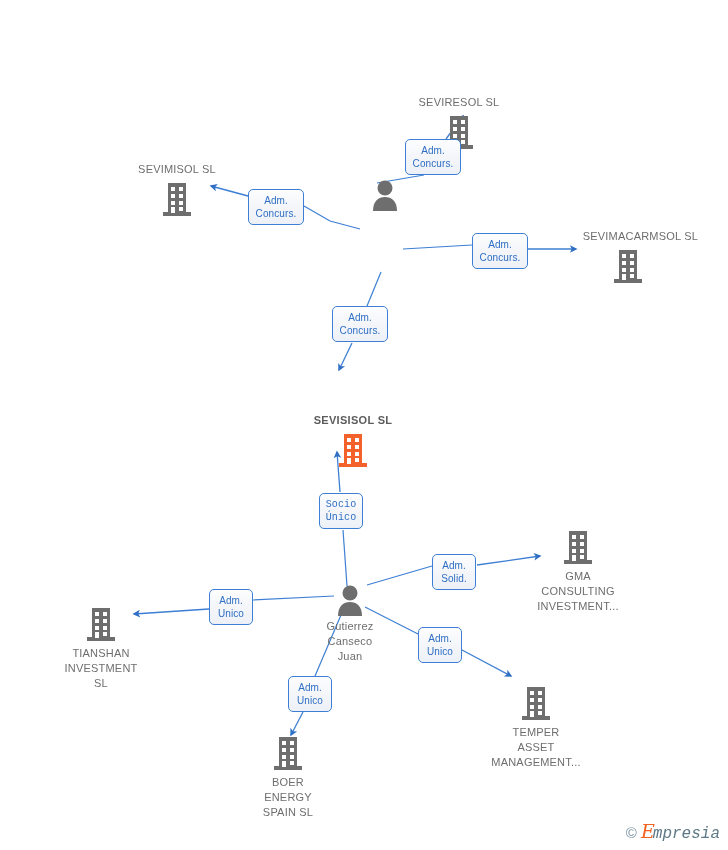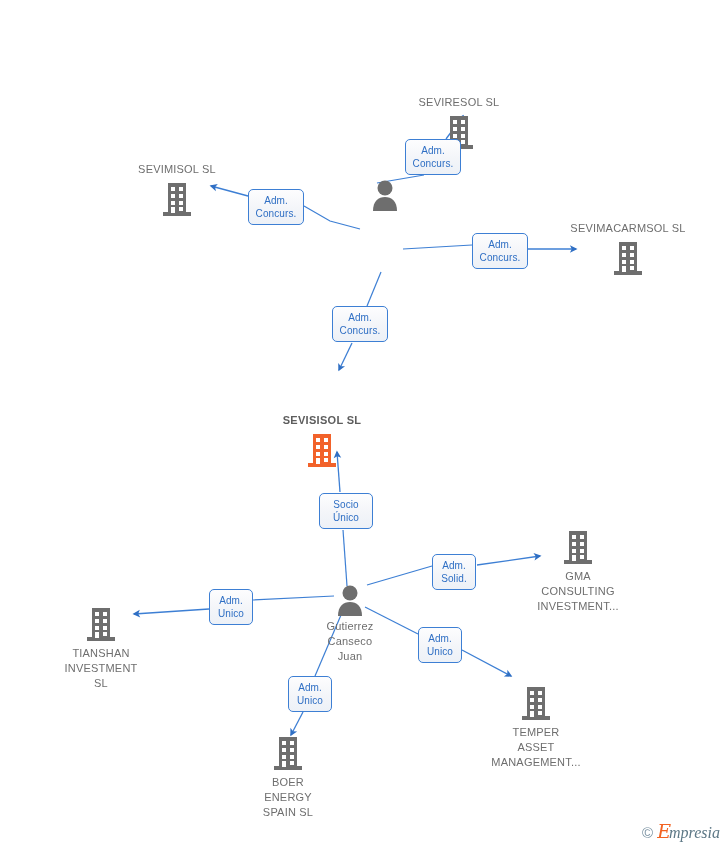--- a/index.html
+++ b/index.html
@@ -80,21 +80,21 @@
   }
   .wm-e {
     font-family: "DejaVu Serif", serif;
     font-style: italic;
     font-size: 19px;
     color: #f26322;
     line-height: 1;
     margin-right: -2px;
   }
   .wm-rest {
-    font-family: Liberation Serif, serif;
+    font-family: Liberation Mono, monospace;
     font-style: italic;
     font-size: 16px;
     color: #5d7886;
     line-height: 1;
   }
 </style>
 </head>
 <body>
 
 <div id="canvas">
@@ -168,37 +168,37 @@
     </svg>
   </div>
 
   <div class="node label-top" style="left:385px; top:179px;">
     <svg class="node-icon" width="28" height="32" viewBox="0 0 28 32">
       <circle cx="14" cy="9" r="7.5" fill="#6e6e6e"></circle>
       <path d="M 2 32 C 2 22 7.5 18 14 18 C 20.5 18 26 22 26 32 Z" fill="#6e6e6e"></path>
     </svg>
   </div>
 
-  <div class="node label-top" style="left:628px; top:188px;">
+  <div class="node label-top" style="left:628px; top:196px;text-align:right;">
     <div class="node-label">SEVIMACARMSOL SL</div>
     <svg class="node-icon" width="30" height="37" viewBox="0 0 30 37">
       <rect x="6" y="2" width="18" height="30" fill="#6e6e6e"></rect>
       <rect x="1" y="31" width="28" height="4" fill="#6e6e6e"></rect>
       <rect x="9" y="6" width="4" height="4" fill="#ffffff"></rect>
       <rect x="17" y="6" width="4" height="4" fill="#ffffff"></rect>
       <rect x="9" y="13" width="4" height="4" fill="#ffffff"></rect>
       <rect x="17" y="13" width="4" height="4" fill="#ffffff"></rect>
       <rect x="9" y="20" width="4" height="4" fill="#ffffff"></rect>
       <rect x="17" y="20" width="4" height="4" fill="#ffffff"></rect>
       <rect x="9" y="26" width="4" height="6" fill="#ffffff"></rect>
       <rect x="17" y="26" width="4" height="4" fill="#ffffff"></rect>
     </svg>
   </div>
 
-  <div class="node label-top" style="left:322px; top:380px;">
+  <div class="node label-top" style="left:353px; top:380px;">
     <div class="node-label bold">SEVISISOL SL</div>
     <svg class="node-icon" width="30" height="37" viewBox="0 0 30 37">
       <rect x="6" y="2" width="18" height="30" fill="#f2622a"></rect>
       <rect x="1" y="31" width="28" height="4" fill="#f2622a"></rect>
       <rect x="9" y="6" width="4" height="4" fill="#ffffff"></rect>
       <rect x="17" y="6" width="4" height="4" fill="#ffffff"></rect>
       <rect x="9" y="13" width="4" height="4" fill="#ffffff"></rect>
       <rect x="17" y="13" width="4" height="4" fill="#ffffff"></rect>
       <rect x="9" y="20" width="4" height="4" fill="#ffffff"></rect>
       <rect x="17" y="20" width="4" height="4" fill="#ffffff"></rect>
@@ -294,21 +294,21 @@
 
   <div class="edge-label" style="left:248px; top:189px; width:56px; height:36px;">Adm.
 Concurs.</div>
 
   <div class="edge-label" style="left:472px; top:233px; width:56px; height:36px;">Adm.
 Concurs.</div>
 
   <div class="edge-label" style="left:332px; top:306px; width:56px; height:36px;">Adm.
 Concurs.</div>
 
-  <div class="edge-label" style="left:319px; top:493px; width:54px; height:36px;">Socio
+  <div class="edge-label" style="left:319px; top:493px; width:44px; height:36px;font-family:Liberation Mono, monospace;">Socio
 Único</div>
 
   <div class="edge-label" style="left:432px; top:554px; width:44px; height:36px;">Adm.
 Solid.</div>
 
   <div class="edge-label" style="left:209px; top:589px; width:44px; height:36px;">Adm.
 Unico</div>
 
   <div class="edge-label" style="left:418px; top:627px; width:44px; height:36px;">Adm.
 Unico</div>

